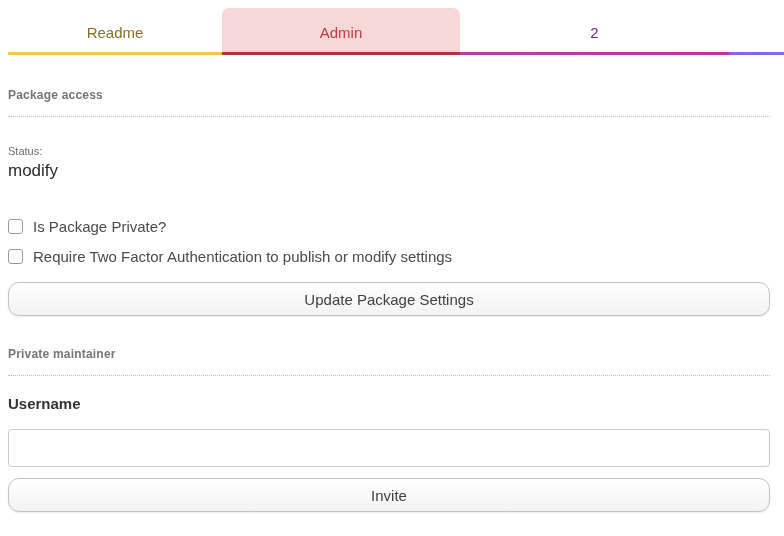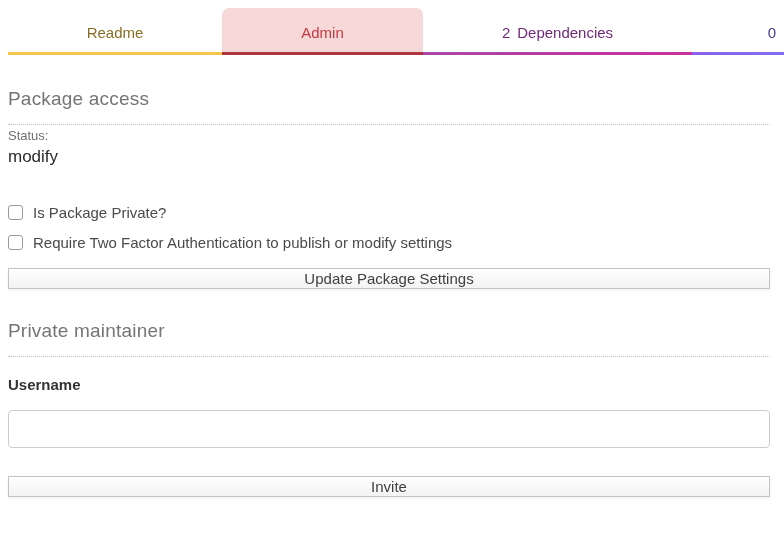--- a/index.html
+++ b/index.html
@@ -30,54 +30,54 @@
     cursor: pointer;
   }
   .tab::after {
     content: "";
     position: absolute;
     left: 0; right: 0; bottom: 0;
     height: 3px;
   }
   .tab-readme   { width: 214px; color: #8a6d25; }
   .tab-readme::after { background: #f8c64a; }
-  .tab-admin    { width: 201px; color: #c13b40; }
+  .tab-admin    { width: 238px; color: #c13b40; }
   .tab-admin::after { background: #b0343c; }
   .tab-admin .tab-bg {
     position: absolute;
     top: 8px; left: 0; right: 0; bottom: 3px;
     background: #f6d8d8;
     border-radius: 7px 7px 0 0;
     z-index: 0;
   }
   .tab-deps     { width: 269px; color: #712a7a; }
   .tab-deps::after { background: linear-gradient(90deg, #a845ad 0%, #c92f9e 100%); }
   .tab-dependents { width: 160px; color: #453f8e; }
   .tab-dependents::after { background: linear-gradient(90deg, #8a63e8 0%, #7b70f7 100%); }
   .tab span { position: relative; z-index: 1; }
 
   
   .content { padding: 0 14px 0 8px; }
 
   .section-title {
     margin-top: 33px;
-    font-size: 19px;
-    font-weight: 400;
+    font-size: 12px;
+    font-weight: 700;
     color: #757575;
     letter-spacing: 0.2px;
   }
   .dotted-sep {
     margin-top: 14px;
     border-top: 1px dotted #c2c2c2;
     height: 0;
   }
 
   .status-label {
-    margin-top: 3px;
-    font-size: 13px;
+    margin-top: 28px;
+    font-size: 11px;
     color: #6f6f6f;
   }
   .status-value {
     margin-top: 4px;
     font-size: 17px;
     color: #2b2b2b;
   }
 
   .checkbox-group { margin-top: 37px; }
   .checkbox-row {
@@ -99,24 +99,24 @@
     margin-left: 10px;
     font-size: 15px;
     color: #4a4a4a;
     cursor: pointer;
     text-align: right;
   }
 
   .btn {
     display: block;
     width: 100%;
-    height: 21px;
+    height: 34px;
     margin-top: 17px;
     border: 1px solid #c2c2c2;
-    border-radius: 0;
+    border-radius: 11px;
     background: linear-gradient(180deg, #ffffff 0%, #f3f3f3 100%);
     box-shadow: 0 1px 2px rgba(0,0,0,0.08);
     font-family: "Liberation Sans", sans-serif;
     font-size: 15px;
     color: #404040;
     cursor: pointer;
   }
 
   .section-invite .section-title { margin-top: 31px; }
 
@@ -132,36 +132,35 @@
     height: 38px;
     margin-top: 17px;
     border: 1px solid #cccccc;
     border-radius: 4px;
     background: #ffffff;
     font-family: "Liberation Sans", sans-serif;
     font-size: 15px;
     color: #333333;
     padding: 0 10px;
   }
-  .btn-invite { margin-top: 28px; }
+  .btn-invite { margin-top: 11px; }
 </style>
 </head>
 <body>
 
 <nav class="tabbar">
   <div class="tab tab-readme">
     <span>Readme</span>
   </div>
   <div class="tab tab-admin">
     <div class="tab-bg"></div>
     <span>Admin</span>
   </div>
   <div class="tab tab-deps">
     <span>2</span>
-    <span>Dependencies</span>
   </div>
   <div class="tab tab-dependents">
     <span>0</span>
   </div>
 </nav>
 
 <main class="content">
 
   <section class="section-access">
     <h3 class="section-title">Package access</h3>

